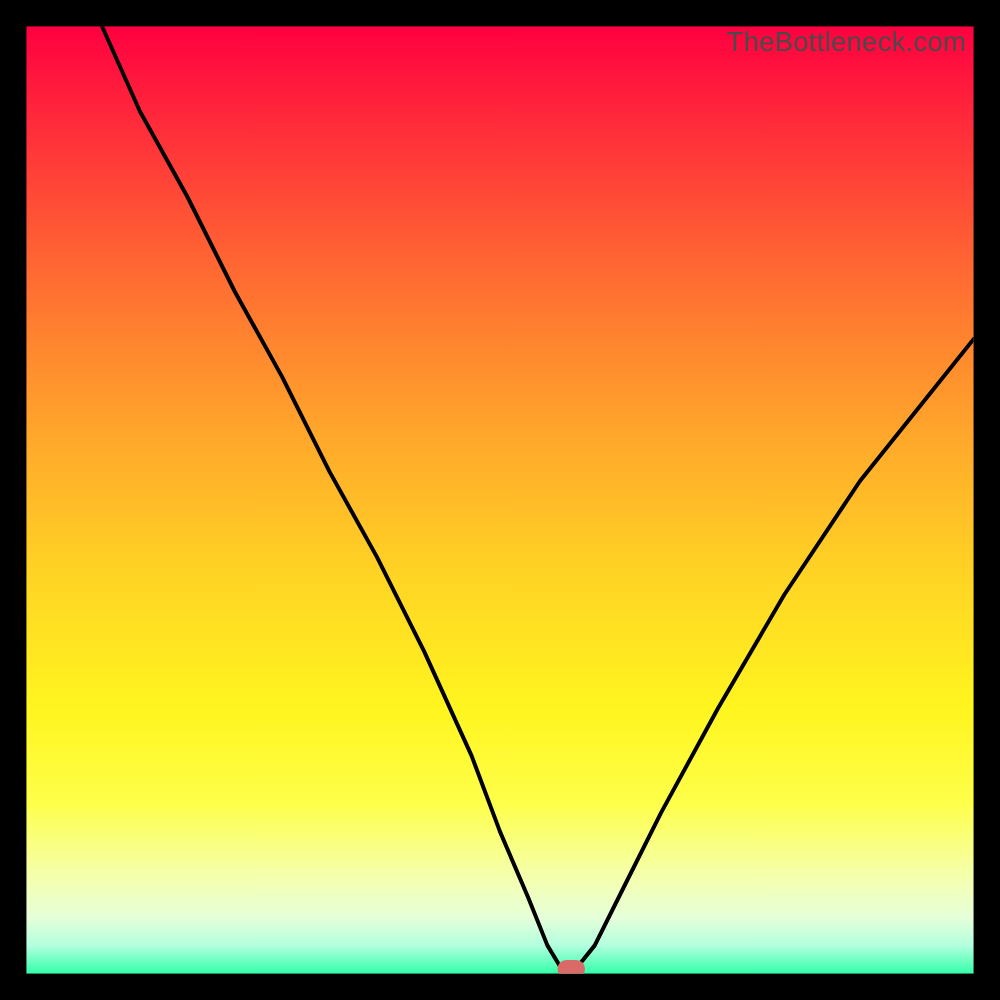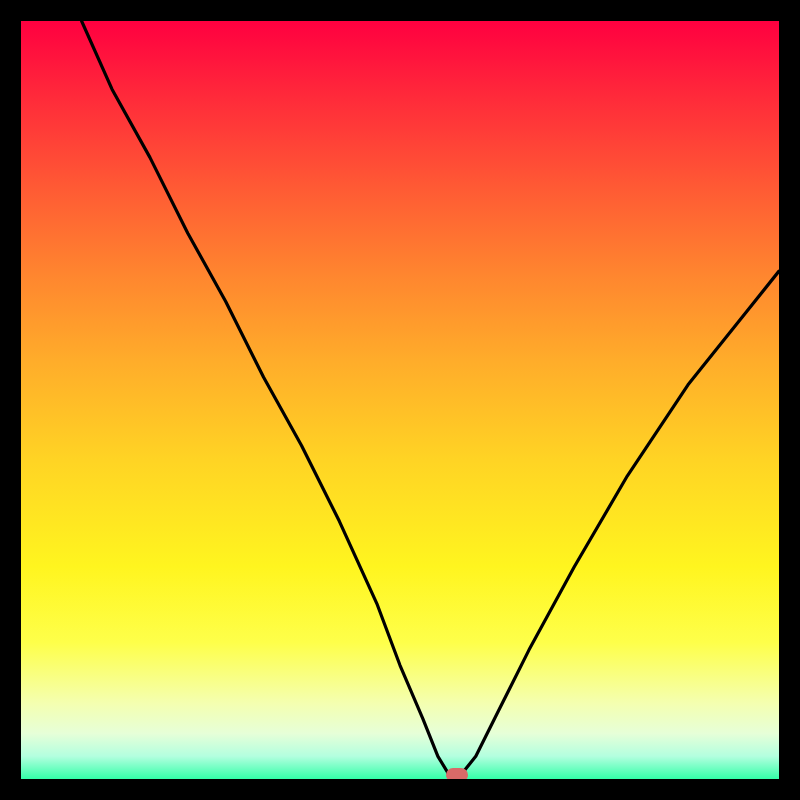--- a/index.html
+++ b/index.html
@@ -75,14 +75,15 @@
 <div class="stage">
   <div class="plot">
     <div class="gradient"></div>
 
     <svg class="curve" viewBox="0 0 758 758" preserveAspectRatio="none">
       <path id="curve-path" fill="none" stroke-width="3.2" stroke-linejoin="round" stroke-linecap="round" stroke="#000000" d="M60.6 0.0 L91.0 68.2 L128.9 136.4 L166.8 212.2 L204.7 280.5 L242.6 356.3 L280.5 424.5 L318.4 500.3 L356.3 583.7 L379.0 644.3 L401.7 697.4 L416.9 735.3 L428.3 754.2 L439.6 754.2 L454.8 735.3 L477.5 689.8 L507.9 629.1 L553.3 545.8 L606.4 454.8 L667.0 363.8 L727.7 288.0 L758.0 250.1"></path>
     </svg>
 
     <div id="marker" class="marker" style="left: 435.85px; top: 754.21px; background: rgb(217, 106, 104);"></div>
 
+    <div class="watermark">TheBottleneck.com</div>
   </div>
 </div>
 
 </body></html>

